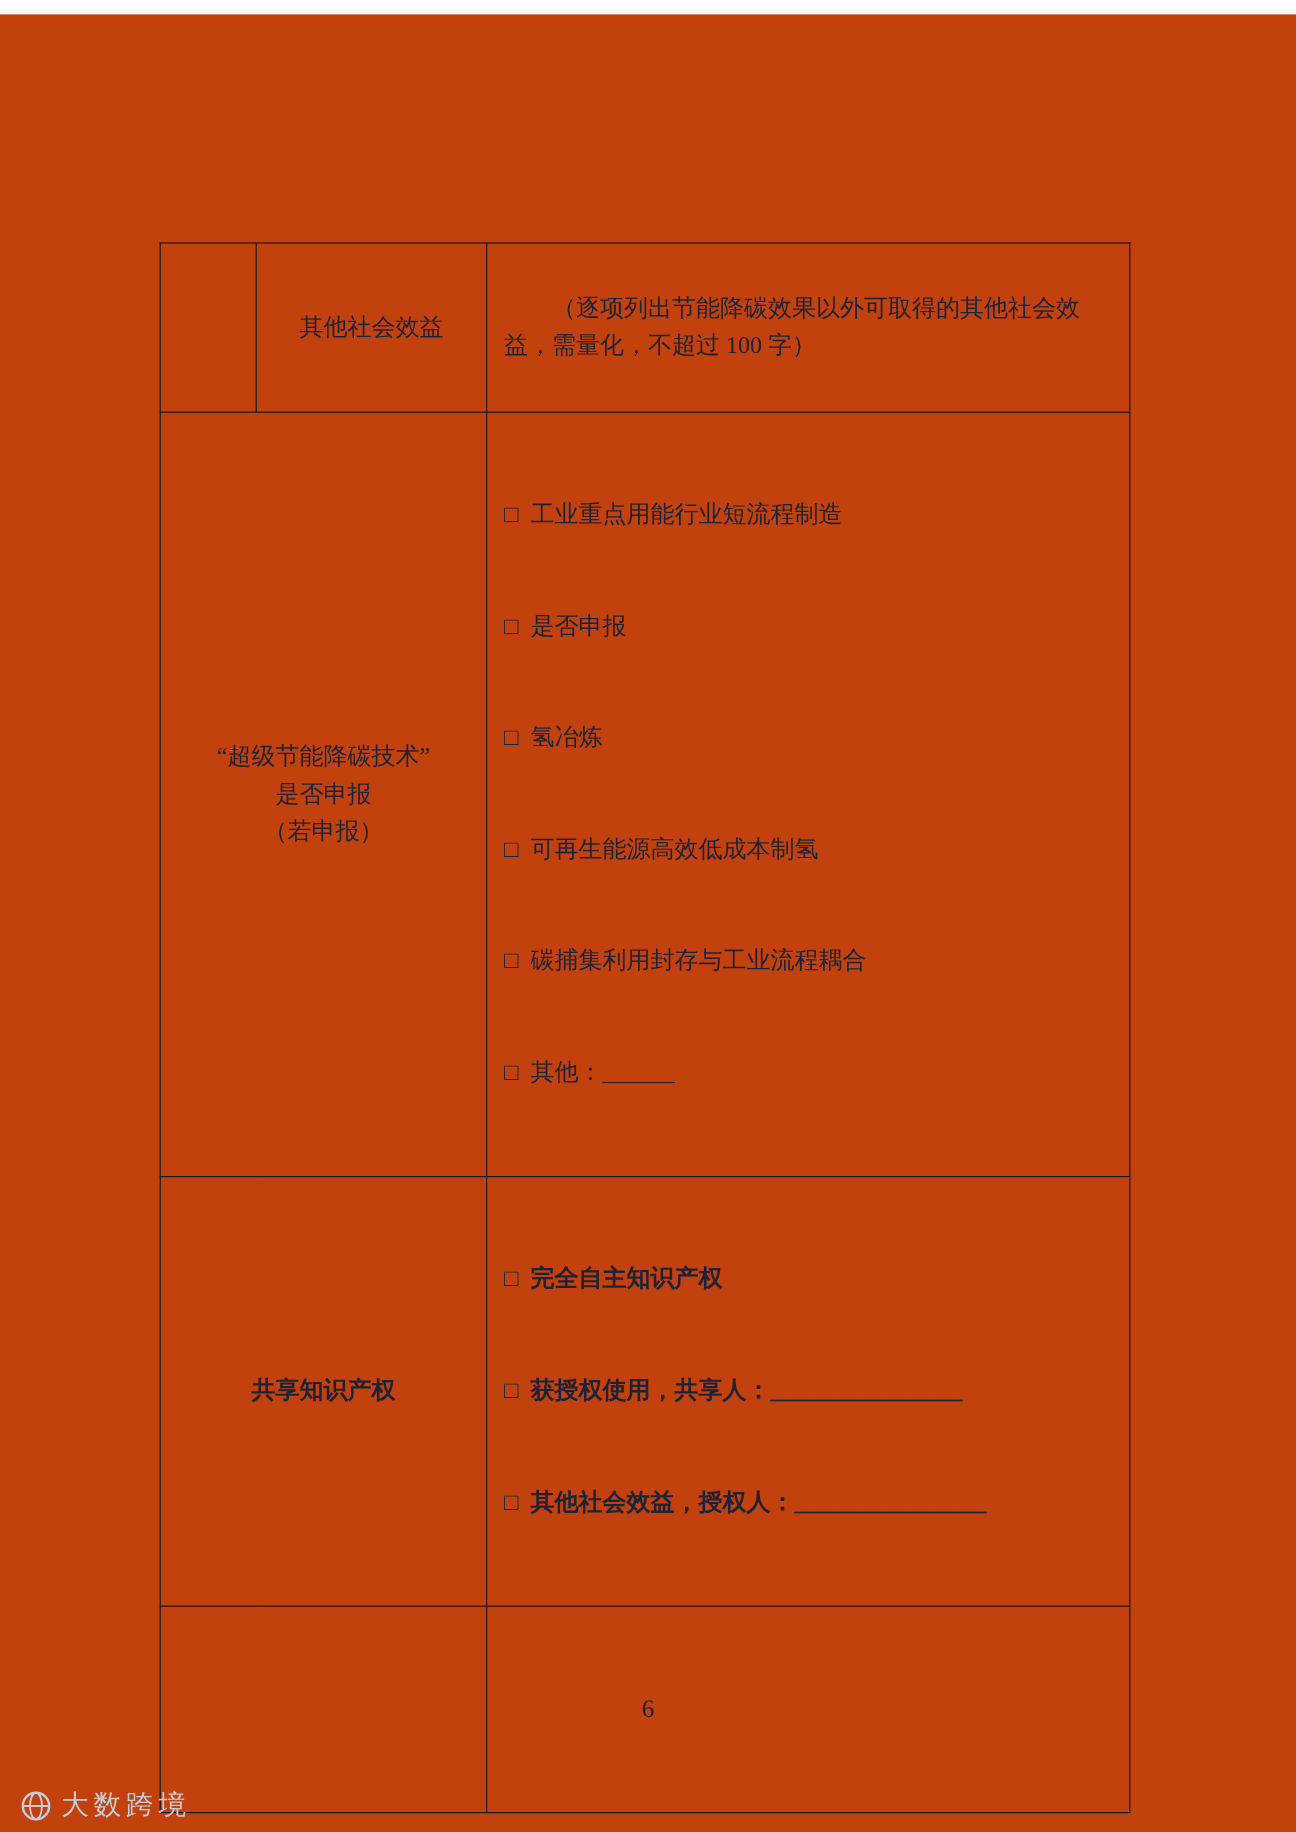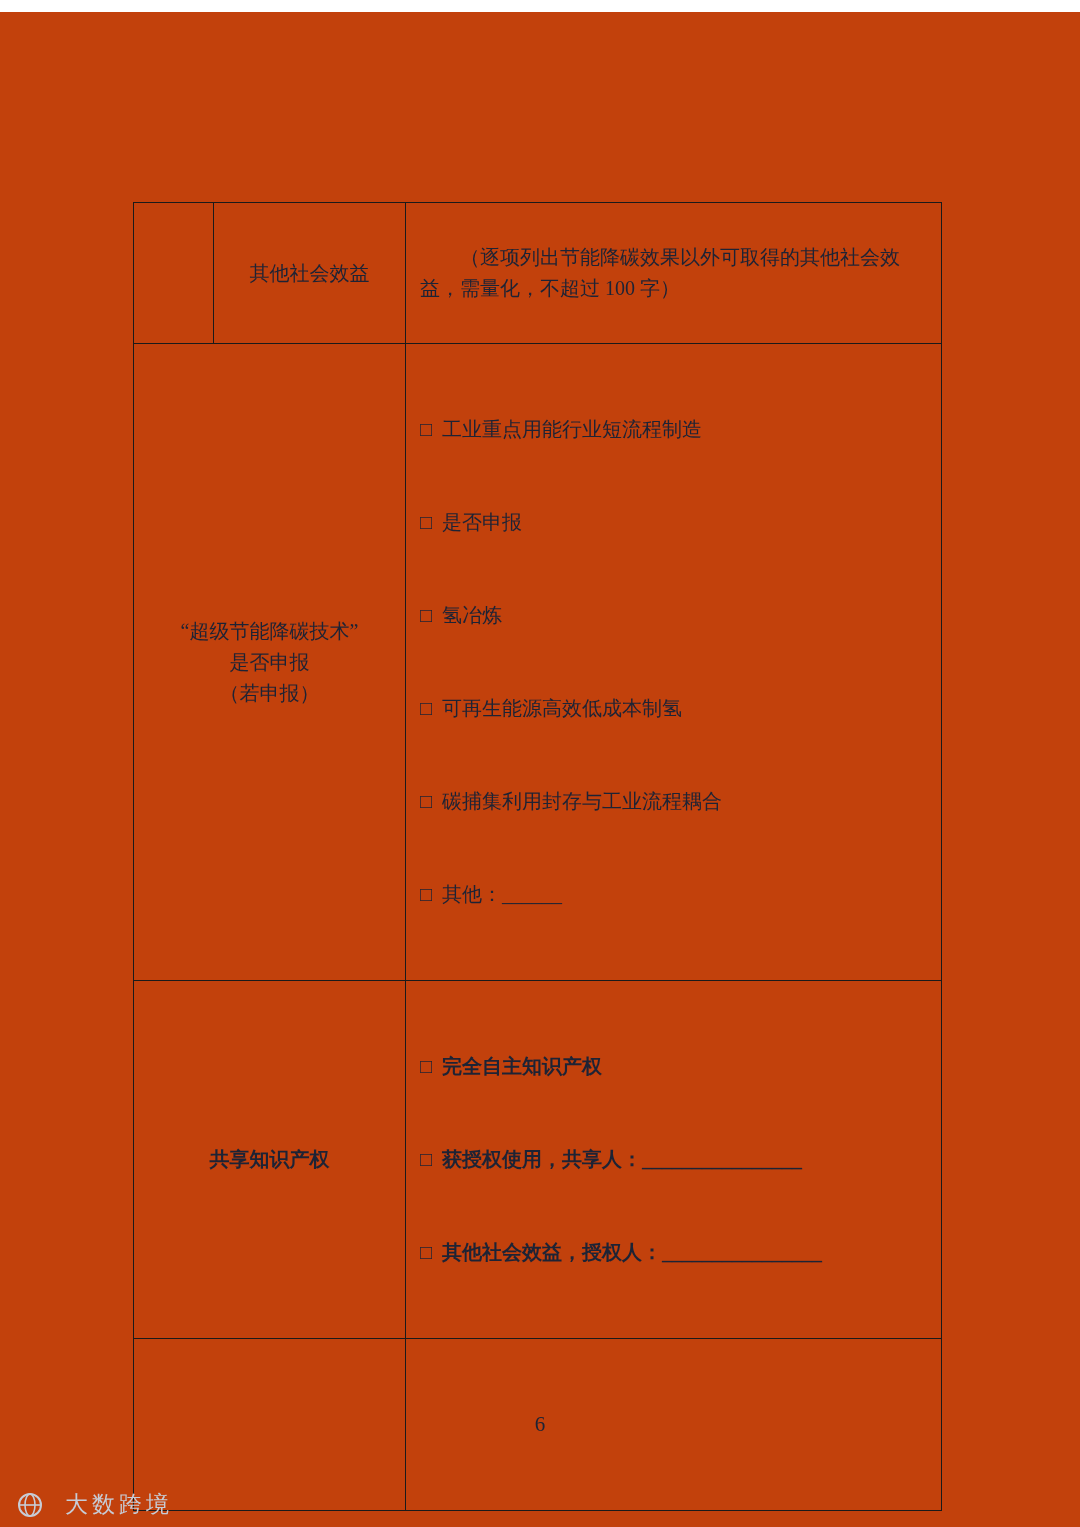--- a/index.html
+++ b/index.html
@@ -50,21 +50,21 @@
     position:absolute;
     top:1400px; left:0; width:100%;
     text-align:center;
     font-size:21px;
     color:#1d2335;
   }
 
   .watermark {
     position:absolute;
     left:16px; top:1477px;
-    display:flex; align-items:center; gap:21px;
+    display:flex; align-items:center; gap:7px;
     color:#c7ccd6;
     font-family:"Liberation Sans","DejaVu Sans",sans-serif;
     font-size:23px;
     letter-spacing:4px;
     user-select:none;
   }
   .watermark svg { display:block; }
 </style>
 </head>
 <body>

